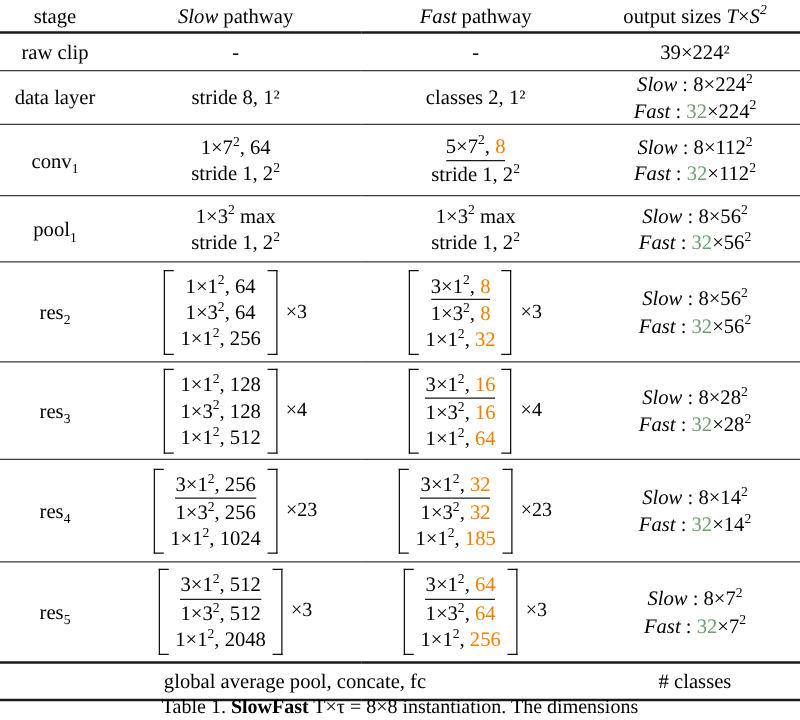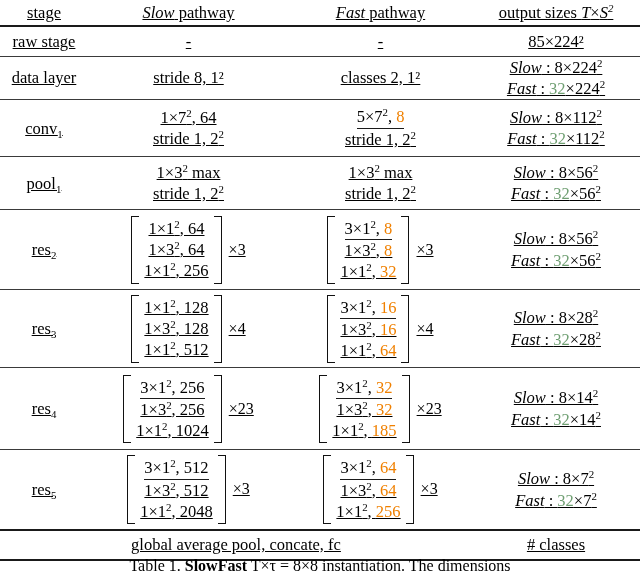--- a/index.html
+++ b/index.html
@@ -14,21 +14,20 @@
     width:640px;
     table-layout:fixed;
     font-size:16.5px;
     line-height:1.16;
   }
   table.spec td{
     text-align:center;
     vertical-align:middle;
     padding:0;
     border:0;
-    text-decoration:underline;
   }
   
   col.c-stage{width:88px;}
   col.c-slow{width:201px;}
   col.c-fast{width:183px;}
   col.c-out{width:168px;}
 
   
   td.vr{border-right:1.6px solid #1a1a1a;}
 
@@ -97,26 +96,26 @@
         </td>
         <td class="vr">
           <span class="it">Fast</span><span> pathway</span>
         </td>
         <td>
           <span>output sizes </span><span class="mathit">T</span><span>×</span><span class="mathit">S</span><span class="sup mathit">2</span>
         </td>
       </tr>
 
       <tr class="rule" style="height:30px;">
-        <td class="vr">raw stage</td>
+        <td class="vr">raw clip</td>
         <td class="vr cellline">-</td>
         <td class="vr cellline">-</td>
         <td>
           <div class="outstack">
-              <div>85×224²</div>
+              <div>39×224²</div>
             </div>
         </td>
       </tr>
 
       <tr class="rule" style="height:42px;margin-left:14px;">
         <td class="vr">data layer</td>
         <td class="vr cellline">stride 8, 1²</td>
         <td class="vr cellline">classes 2, 1²</td>
         <td>
           <div class="outstack">

